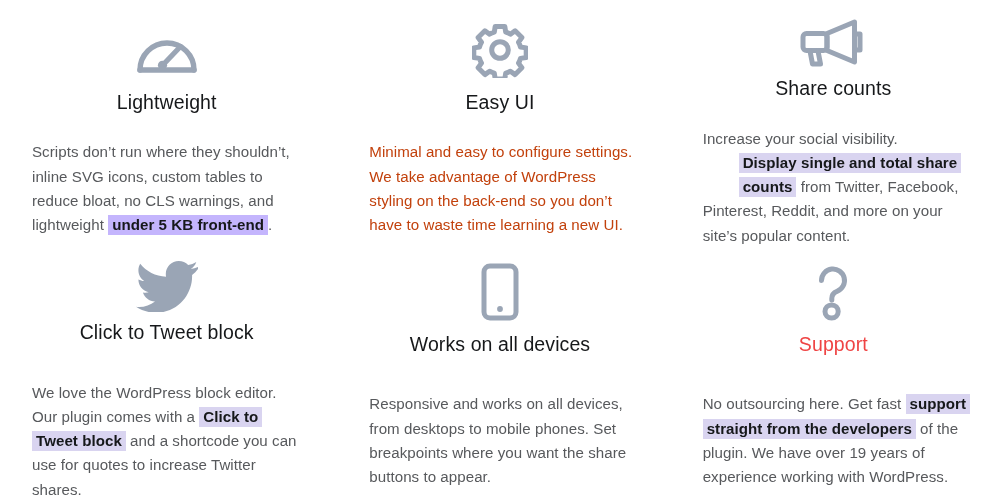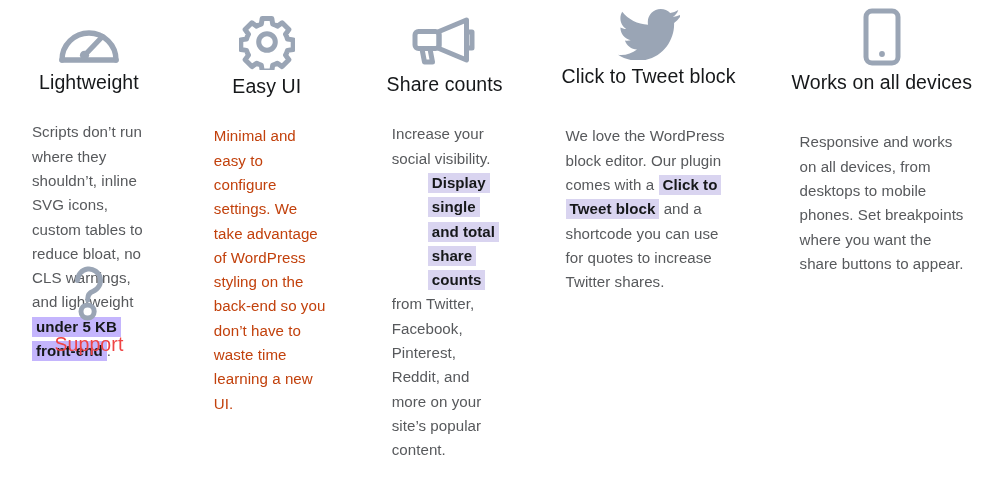--- a/index.html
+++ b/index.html
@@ -8,21 +8,21 @@
     margin: 0; padding: 0;
     width: 1000px; height: 502px;
     background: #ffffff;
     font-family: "Liberation Sans", sans-serif;
     overflow: hidden;
   }
   .features-grid {
     width: 1000px;
     height: 450px;
     display: grid;
-    grid-template-columns: repeat(5, 1fr);
+    grid-template-columns: repeat(3, 1fr);
     grid-template-rows: 248px 254px;
     padding: 0;
   }
   .feature-cell {
     display: flex;
     flex-direction: column;
     align-items: center;
     padding: 0 28px;
   }
   .feature-icon {
@@ -137,15 +137,16 @@
   <div class="feature-cell col-3 row-2">
     <div class="feature-icon">
       <svg width="46" height="58" viewBox="0 0 46 58" aria-hidden="true">
         <g fill="none" stroke="#9aa5b5" stroke-width="5" stroke-linecap="round" stroke-linejoin="round">
           <path d="M11.5 17.5 a11.5 11.5 0 1 1 15.5 10.8 c-3.6 1.4 -5.2 3.6 -5.2 7.1 v1.5"></path>
           <circle cx="21.6" cy="48.5" r="6.6"></circle>
         </g>
       </svg>
     </div>
     <div class="feature-title" style="color: #ef4444;">Support</div>
+    <div class="feature-body" style="color: rgb(87, 89, 92);">No outsourcing here. Get fast <span class="hl" style="background: rgb(217, 212, 240); color: rgb(22, 24, 26);">support straight from the developers</span> of the plugin. We have over 19 years of experience working with WordPress.</div>
   </div>
 
 </div>
 
 </body></html>

